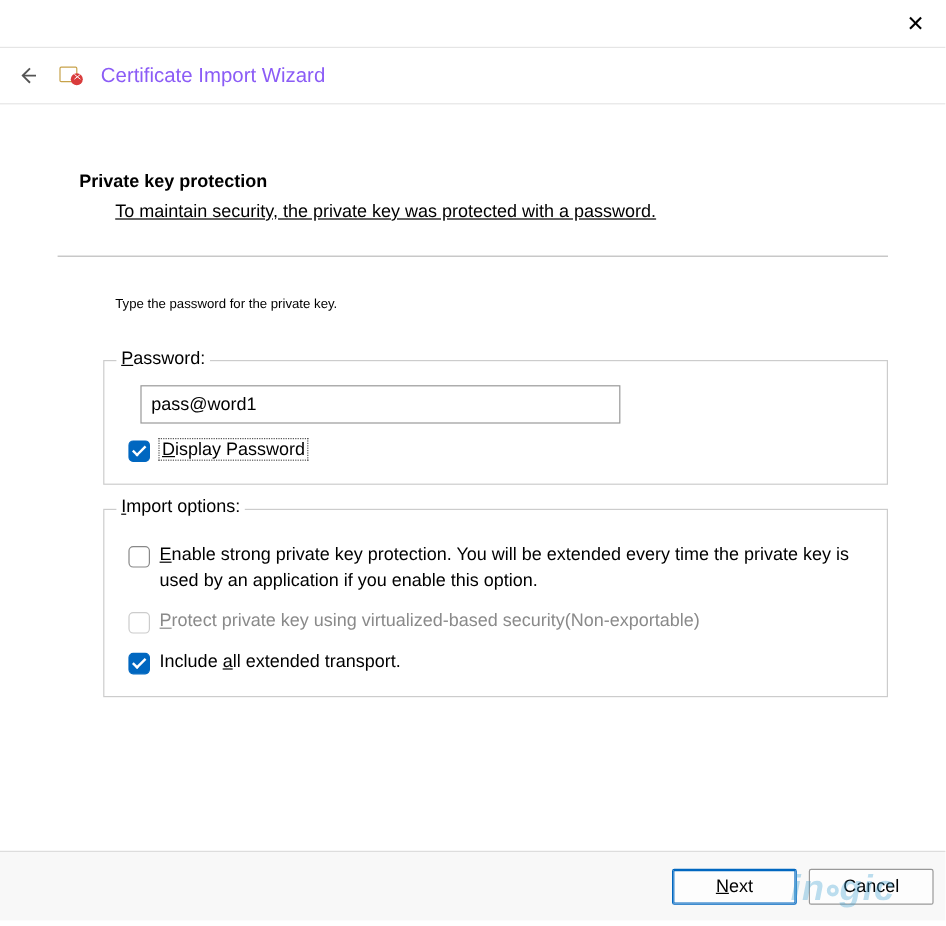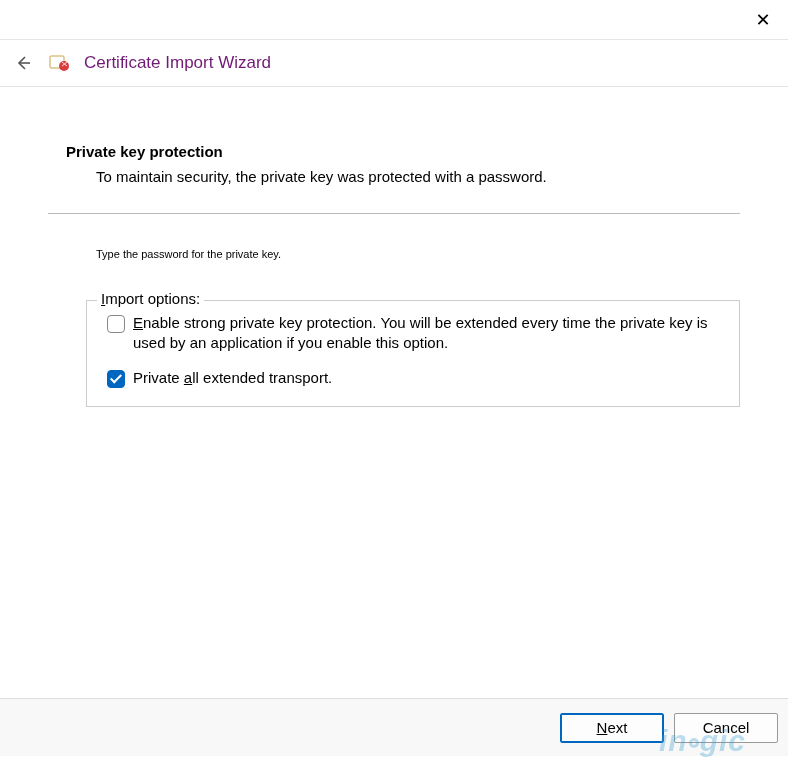--- a/index.html
+++ b/index.html
@@ -51,36 +51,37 @@
       color: #555;
       margin-left: 4px;
     }
     .cert-icon {
       width: 22px;
       height: 22px;
       position: relative;
     }
     .wizard-title {
       font-size: 17px;
-      color: #701a75;
+      color: #8b5cf6;
     }
     .page-body {
       padding: 56px 20px 0 20px;
     }
     .section-heading {
       font-weight: 600;
       font-size: 15px;
       margin-left: 46px;
       margin-bottom: 8px;
     }
     .section-sub {
       font-size: 15px;
       margin-left: 76px;
       margin-bottom: 28px;
       color: #000;
+      text-decoration: underline;
     }
     .hr {
       border: none;
       border-top: 1px solid #bbb;
       margin: 0 28px 34px 28px;
     }
     .instruction {
       margin-left: 76px;
       font-size: 11px;
       margin-bottom: 40px;
@@ -166,21 +167,21 @@
     }
     .focus-rect {
       outline: 1px dotted #555;
       outline-offset: 0px;
       padding: 0 2px;
     }
     .button-bar {
       position: absolute;
       left: 0;
       right: 0;
-      bottom: 16px;
+      bottom: 5px;
       height: 58px;
       border-top: 1px solid #ddd;
       background: #f8f8f8;
       display: flex;
       justify-content: flex-end;
       align-items: center;
       gap: 10px;
       padding-right: 10px;
     }
     .btn {
@@ -216,21 +217,21 @@
     .watermark .dot {
       display: inline-block;
       width: 10px;
       height: 10px;
       border: 3px solid rgba(64,160,208,0.35);
       border-radius: 50%;
       vertical-align: middle;
       margin: 0 1px;
     }
     .import-fieldset {
-      padding-top: 12px;
+      padding-top: 28px;
     }
   </style>
 </head>
 <body>
 
 <div class="titlebar">
   <div class="close-x">
     <span>✕</span>
   </div>
 </div>
@@ -251,39 +252,57 @@
   </div>
   <div class="wizard-title">Certificate Import Wizard</div>
 </div>
 
 <div class="page-body">
   <div class="section-heading">Private key protection</div>
   <div class="section-sub">To maintain security, the private key was protected with a password.</div>
   <hr class="hr">
   <div class="instruction">Type the password for the private key.</div>
 
+  <div class="fieldset">
+    <div class="fieldset-legend">
+      <span class="ul">P</span><span>assword:</span>
+    </div>
+    <input type="text" class="password-input" value="pass@word1" style="">
+    <div class="checkbox-row">
+      <div class="chk checked"></div>
+      <div class="chk-label">
+        <span class="focus-rect"><span class="ul">D</span><span>isplay Password</span></span>
+      </div>
+    </div>
+  </div>
 
   <div class="fieldset import-fieldset">
     <div class="fieldset-legend">
       <span class="ul">I</span><span>mport options:</span>
     </div>
 
     <div class="checkbox-row">
       <div class="chk"></div>
       <div class="chk-label">
         <span class="ul">E</span><span>nable strong private key protection. You will be extended every time the private key is used by an application if you enable this option.</span>
       </div>
     </div>
 
 
+    <div class="checkbox-row">
+      <div class="chk disabled"></div>
+      <div class="chk-label disabled">
+        <span class="ul">P</span><span>rotect private key using virtualized-based security(Non-exportable)</span>
+      </div>
+    </div>
 
     <div class="checkbox-row">
       <div class="chk checked"></div>
       <div class="chk-label">
-        <span>Private </span><span class="ul">a</span><span>ll extended transport.</span>
+        <span>Include </span><span class="ul">a</span><span>ll extended transport.</span>
       </div>
     </div>
   </div>
 </div>
 
 <div class="button-bar">
   <button class="btn default">
     <span class="ul">N</span><span>ext</span>
   </button>
   <button class="btn">Cancel</button>

